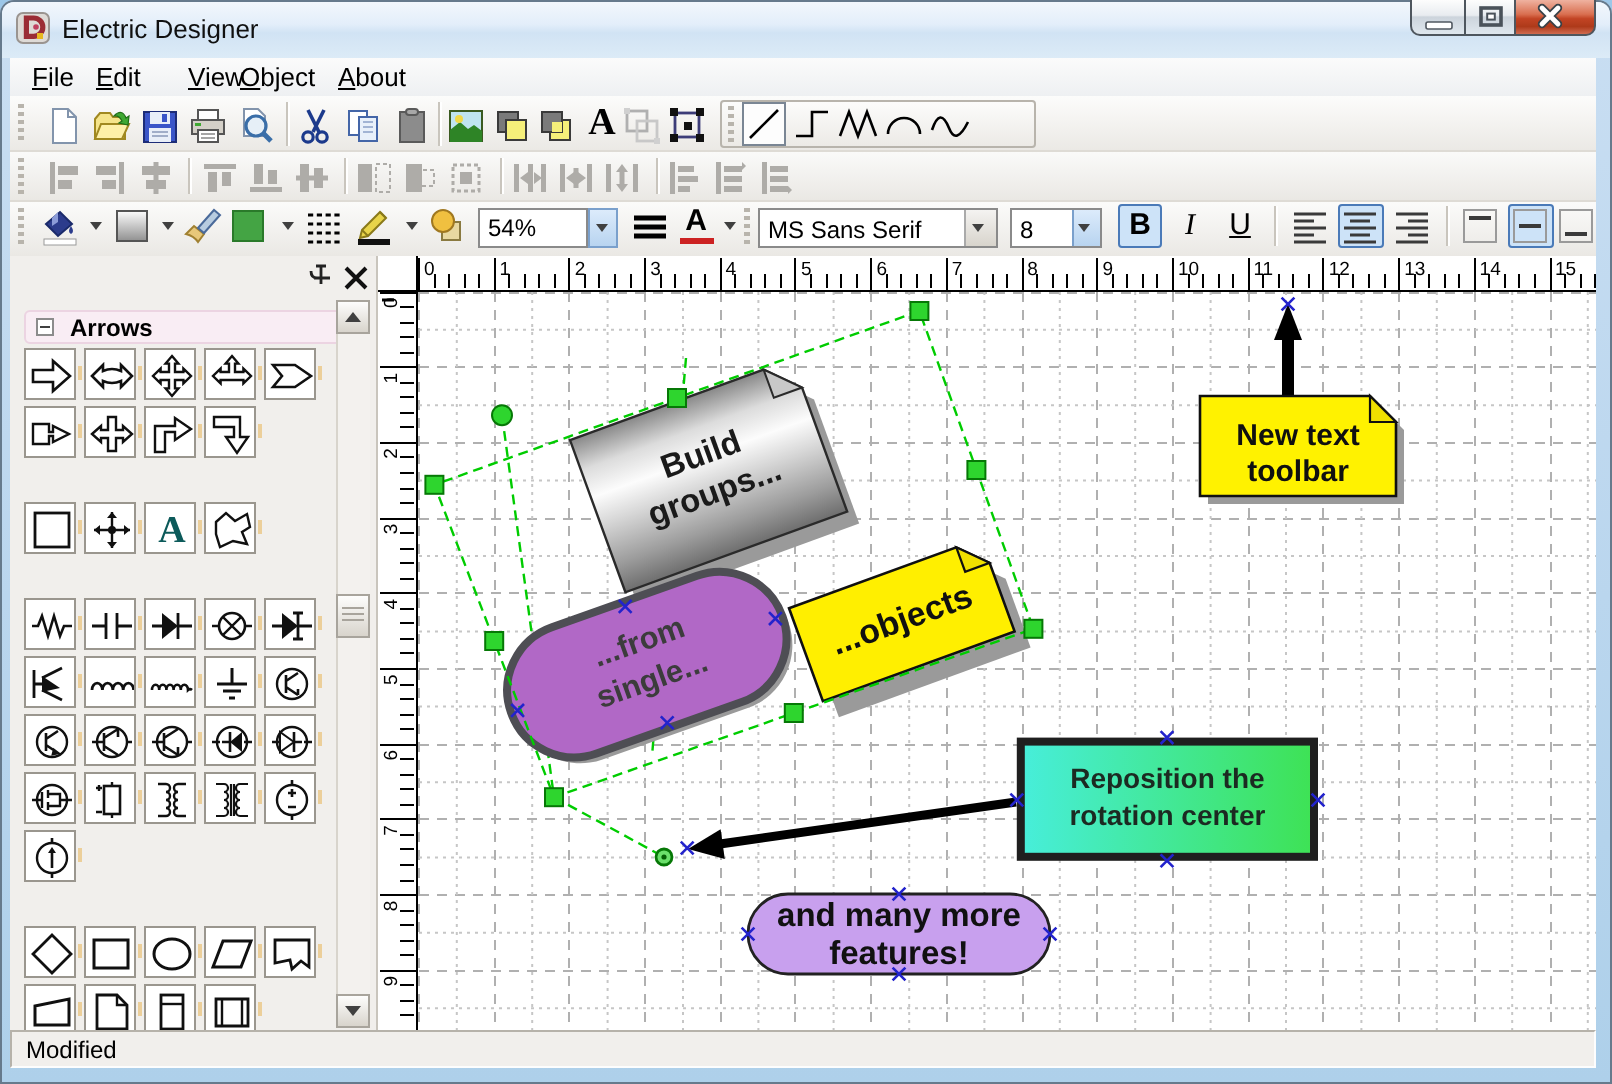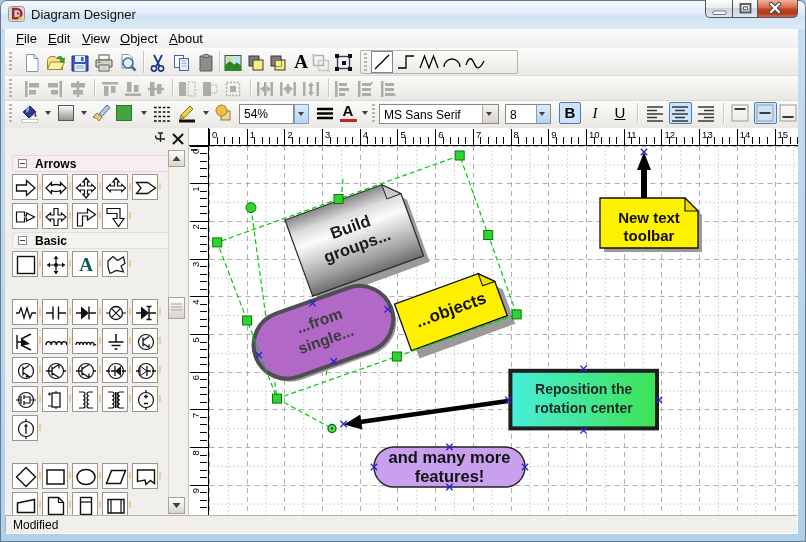--- a/index.html
+++ b/index.html
@@ -30,41 +30,41 @@
   .sect .mb:before{content:"";position:absolute;left:1px;top:3px;width:5px;height:1px;background:#404040;}
   .sect span{position:absolute;left:22px;top:1px;}
   .pbtn{position:absolute;width:26px;height:26px;background:#fff;border:1px solid #9a968e;box-sizing:border-box;}
   .pbtn svg{position:absolute;left:2px;top:2px;}
   #statusbar{position:absolute;left:5px;top:515px;width:793px;height:19px;background:#f1efec;box-sizing:border-box;border:1px solid #b6b2aa;border-bottom-color:#fdfdfd;border-right-color:#fdfdfd;font-size:12px;color:#000;}
 </style>
 </head>
 <body>
 <div id="win"></div>
 <div id="titlebar"></div>
-<div id="title-text">Diagram Designer</div>
+<div id="title-text">Electric Designer</div>
 <svg class="abs" style="left:8px;top:6px" width="17" height="16" viewBox="0 0 17 16">
   <rect x="0.5" y="0.5" width="16" height="15" rx="3" fill="#dedad6" stroke="#9a9490"></rect>
   <path d="M5.2 3 h3.6 a4.6 4.6 0 0 1 0 9.2 h-3.6 z" fill="none" stroke="#9b2c35" stroke-width="2.6"></path>
   <rect x="10.5" y="10.5" width="3" height="3" fill="#e8b820"></rect>
   <circle cx="10" cy="7.5" r="1.4" fill="#c04060"></circle>
 </svg>
 <div class="capbtn" id="btn-min"></div>
 <div class="capbtn" id="btn-max"></div>
 <div class="capbtn" id="btn-close"></div>
 <svg class="abs" style="left:705px;top:0" width="93" height="18" viewBox="0 0 93 18">
   <rect x="8" y="11" width="13" height="3.5" rx="1" fill="#fff" stroke="#505860" stroke-width="0.8"></rect>
   <rect x="35.5" y="4" width="10" height="8.5" fill="none" stroke="#4a525a" stroke-width="1.8"></rect>
   <rect x="38.6" y="6.8" width="3.8" height="3" fill="#fff" stroke="#4a525a" stroke-width="1"></rect>
   <path d="M66 4 L74 12 M74 4 L66 12" stroke="#3a4248" stroke-width="4.2" stroke-linecap="round"></path>
   <path d="M66 4 L74 12 M74 4 L66 12" stroke="#fff" stroke-width="2.4" stroke-linecap="round"></path>
 </svg>
 <div id="menubar"></div>
 <div class="menuitem" style="left:16px"><u>F</u>ile</div>
 <div class="menuitem" style="left:48px"><u>E</u>dit</div>
-<div class="menuitem" style="left:82px"><u>V</u>iew</div>
+<div class="menuitem" style="left:94px"><u>V</u>iew</div>
 <div class="menuitem" style="left:120px"><u>O</u>bject</div>
 <div class="menuitem" style="left:169px"><u>A</u>bout</div>
 <div id="tb1"></div>
 <div id="tb2"></div>
 <div id="tb3"></div>
 
 <div class="grip" style="left:9px;top:52px;height:20px"></div>
 <svg class="ticon" style="left:22px;top:53px" viewBox="0 0 20 20">
     <path d="M4.5 1.5 h7.5 l4 4 v13 h-11.5 z" fill="#fff" stroke="#8294ac"></path>
     <path d="M12 1.5 v4 h4" fill="none" stroke="#8294ac"></path>
@@ -571,24 +571,20 @@
     </div>
 <div class="pbtn" style="left:67px;top:75px">
       <svg width="22" height="22" viewBox="0 0 22 22">
         <use href="#a8"></use>
       </svg>
     </div>
 <div class="pbtn" style="left:97px;top:75px">
       <svg width="22" height="22" viewBox="0 0 22 22">
         <use href="#a9"></use>
       </svg>
-    </div>
-<div class="sect" style="top:104px;background:#f5f3f1;border-color:#e2ded8">
-      <div class="mb"></div>
-      <span>Basic</span>
     </div>
 <div class="pbtn" style="left:7px;top:123px">
       <svg width="22" height="22" viewBox="0 0 22 22">
         <use href="#b1"></use>
       </svg>
     </div>
 <div class="pbtn" style="left:37px;top:123px">
       <svg width="22" height="22" viewBox="0 0 22 22">
         <use href="#b2"></use>
       </svg>

